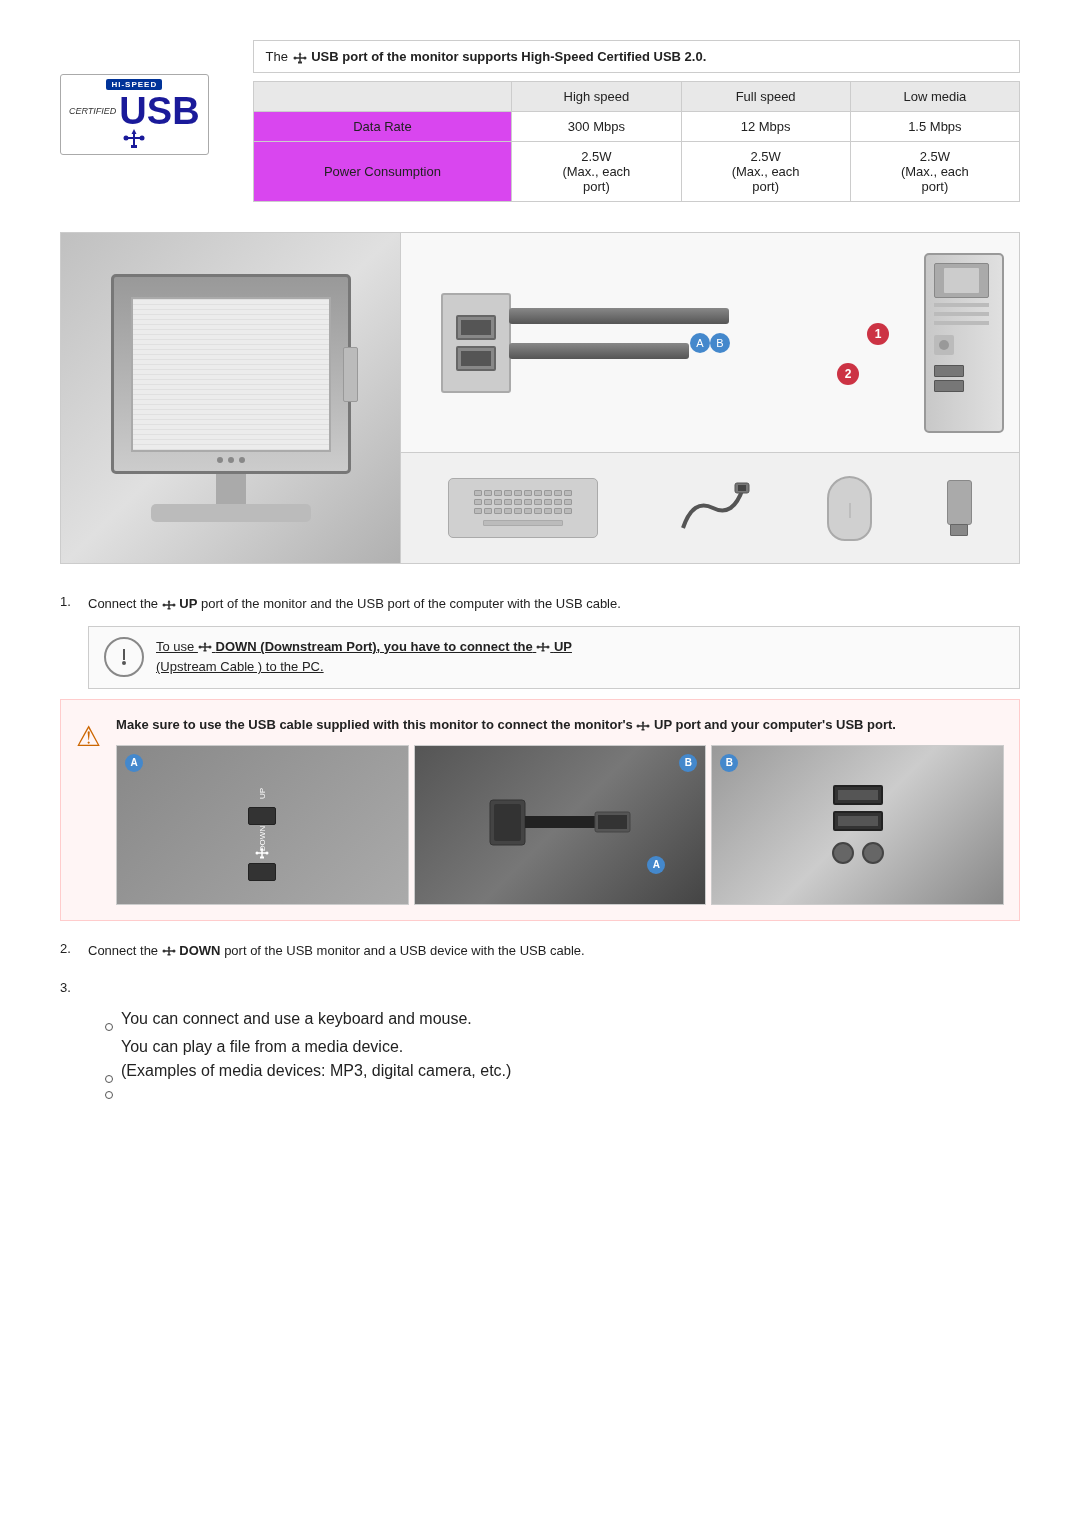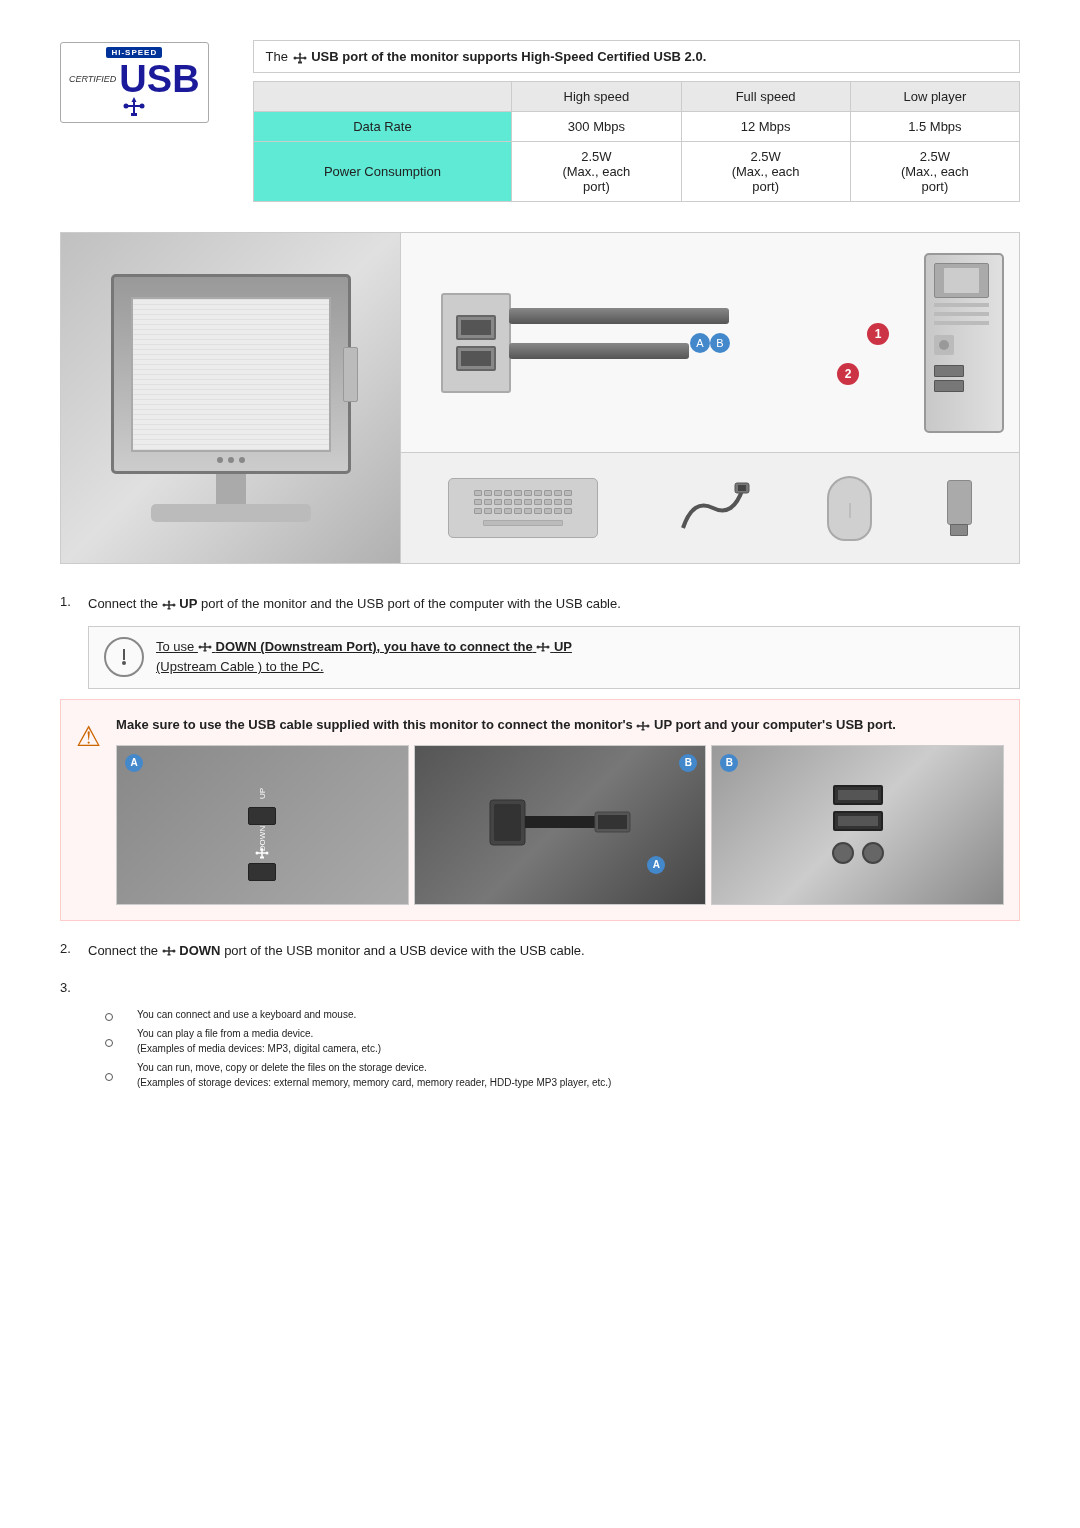--- a/index.html
+++ b/index.html
@@ -19,20 +19,21 @@
       align-items: flex-start;
       gap: 20px;
       margin-bottom: 30px;
     }
 
     .usb-logo {
       display: flex;
       flex-direction: column;
       align-items: flex-start;
       min-width: 120px;
+      margin-top: 32px;
     }
 
     .usb-icon-box {
       display: flex;
       align-items: center;
       gap: 4px;
       border: 1px solid #aaa;
       padding: 4px 8px;
       border-radius: 3px;
       margin-top: 2px;
@@ -66,21 +67,21 @@
       padding: 7px 12px;
       text-align: center;
     }
 
     .usb-table th {
       background: #e8e8e8;
       font-weight: normal;
     }
 
     .usb-table td:first-child {
-      background: #5eead4;
+      background: #d946ef;
     }
 
     
     .diagram-section {
       display: flex;
       gap: 0;
       margin-bottom: 30px;
       border: 1px solid #ccc;
       overflow: hidden;
     }
@@ -392,24 +393,24 @@
     }
 
     
     .sub-list {
       margin-left: 45px;
       margin-top: 5px;
     }
 
     .sub-item {
       display: flex;
-      align-items: center;
-      gap: 24px;
+      align-items: flex-end;
+      gap: 8px;
       margin-bottom: 4px;
-      font-size: 10px;
+      font-size: 16px;
       line-height: 1.5;
     }
 
     .sub-bullet {
       width: 8px;
       height: 8px;
       border: 1.5px solid #555;
       border-radius: 50%;
       margin-top: 4px;
       flex-shrink: 0;
@@ -453,21 +454,21 @@
           <polygon points="8,0 6.5,3 9.5,3" fill="#333"></polygon>
           <rect x="6" y="9.5" width="4" height="2" fill="#333"></rect>
         </svg> <strong>USB port of the monitor supports High-Speed Certified USB 2.0.</strong>
     </div>
     <table class="usb-table">
       <thead>
         <tr>
           <th></th>
           <th>High speed</th>
           <th>Full speed</th>
-          <th>Low player</th>
+          <th>Low media</th>
         </tr>
       </thead>
       <tbody>
         <tr>
           <td>Data Rate</td>
           <td>300 Mbps</td>
           <td>12 Mbps</td>
           <td>1.5 Mbps</td>
         </tr>
         <tr>
@@ -755,18 +756,17 @@
       <div class="sub-item">
         <div class="sub-bullet"></div>
         <span>You can connect and use a keyboard and mouse.</span>
       </div>
       <div class="sub-item">
         <div class="sub-bullet"></div>
         <span>You can play a file from a media device.<br>(Examples of media devices: MP3, digital camera, etc.)</span>
       </div>
       <div class="sub-item">
         <div class="sub-bullet"></div>
-        <span>You can run, move, copy or delete the files on the storage device.<br>(Examples of storage devices: external memory, memory card, memory reader, HDD-type MP3 player, etc.)</span>
       </div>
     </div>
   </div>
 
 </div>
 
 </body></html>

